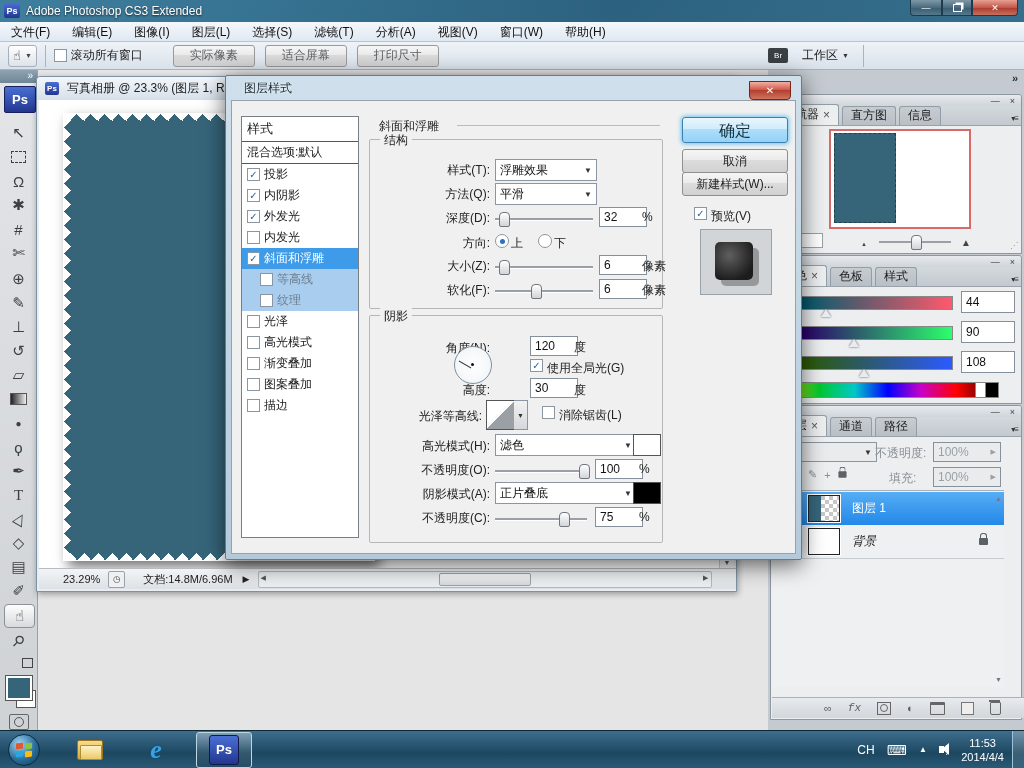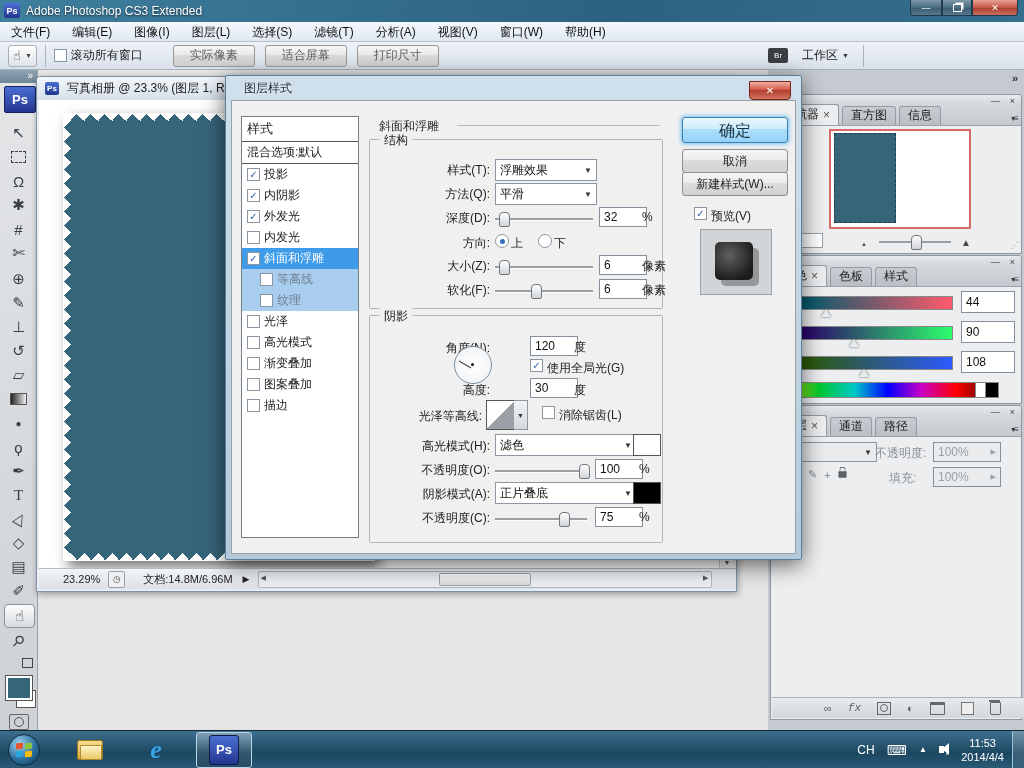--- a/index.html
+++ b/index.html
@@ -396,20 +396,35 @@
         <span>✎</span>
         <span>+</span>
         <span class="lockicon" style="transform:scale(.9)"></span>
       </div>
       <span class="txt gray" style="position:absolute;left:118px;top:64px">填充:</span>
       <div class="inp" style="left:162px;top:61px;width:58px;height:18px;background:#e9ebed;color:#9aa0a6;justify-content:space-between">
           <span>100%</span>
           <span style="font-size:7px">▶</span>
         </div>
 
+      <div style="position:absolute;left:1px;top:84px;width:232px;height:196px;background:#eef0f1;border-top:1px solid #aab1b8">
+        <div style="position:absolute;left:0;top:1px;width:232px;height:33px;background:linear-gradient(#55aef5,#2388e8);display:flex;align-items:center">
+          <div class="checker" style="width:30px;height:25px;margin-left:36px;border:1px solid #222;outline:1px solid #fff;position:relative">
+            <div style="position:absolute;left:0;top:0;width:12px;height:25px;background:#36657a"></div>
+          </div>
+          <span style="margin-left:12px;font-size:12px;color:#fff">图层 1</span>
+        </div>
+        <div style="position:absolute;left:0;top:34px;width:232px;height:33px;border-bottom:1px solid #c6cbd0;display:flex;align-items:center">
+          <div style="width:30px;height:25px;margin-left:36px;background:#fff;border:1px solid #222;outline:1px solid #fff"></div>
+          <span style="margin-left:12px;font-size:12px;color:#222;font-style:italic">背景</span>
+          <span class="lockicon" style="position:absolute;right:16px"></span>
+        </div>
+        <span style="position:absolute;right:2px;top:4px;font-size:7px;color:#778">▲</span>
+        <span style="position:absolute;right:2px;bottom:4px;font-size:7px;color:#778">▼</span>
+      </div>
 
       <div style="position:absolute;left:1px;bottom:1px;width:248px;height:20px;background:linear-gradient(#e7eaee,#d2d7dc);border-top:1px solid #aab1b8;display:flex;align-items:center;gap:16px;padding-left:52px;color:#5c6166;font-size:11px">
         <span>∞</span>
         <span style="font-style:italic;font-family:Liberation Mono, monospace">fx</span>
         <span style="width:12px;height:11px;border:1px solid #666;display:inline-flex;align-items:center;justify-content:center">
             <span style="width:6px;height:6px;border:1px solid #666;border-radius:50%"></span>
           </span>
         <span>◐</span>
         <span style="width:13px;height:9px;border:1px solid #666;border-top-width:3px;border-radius:1px"></span>
         <span class="minisq"></span>

